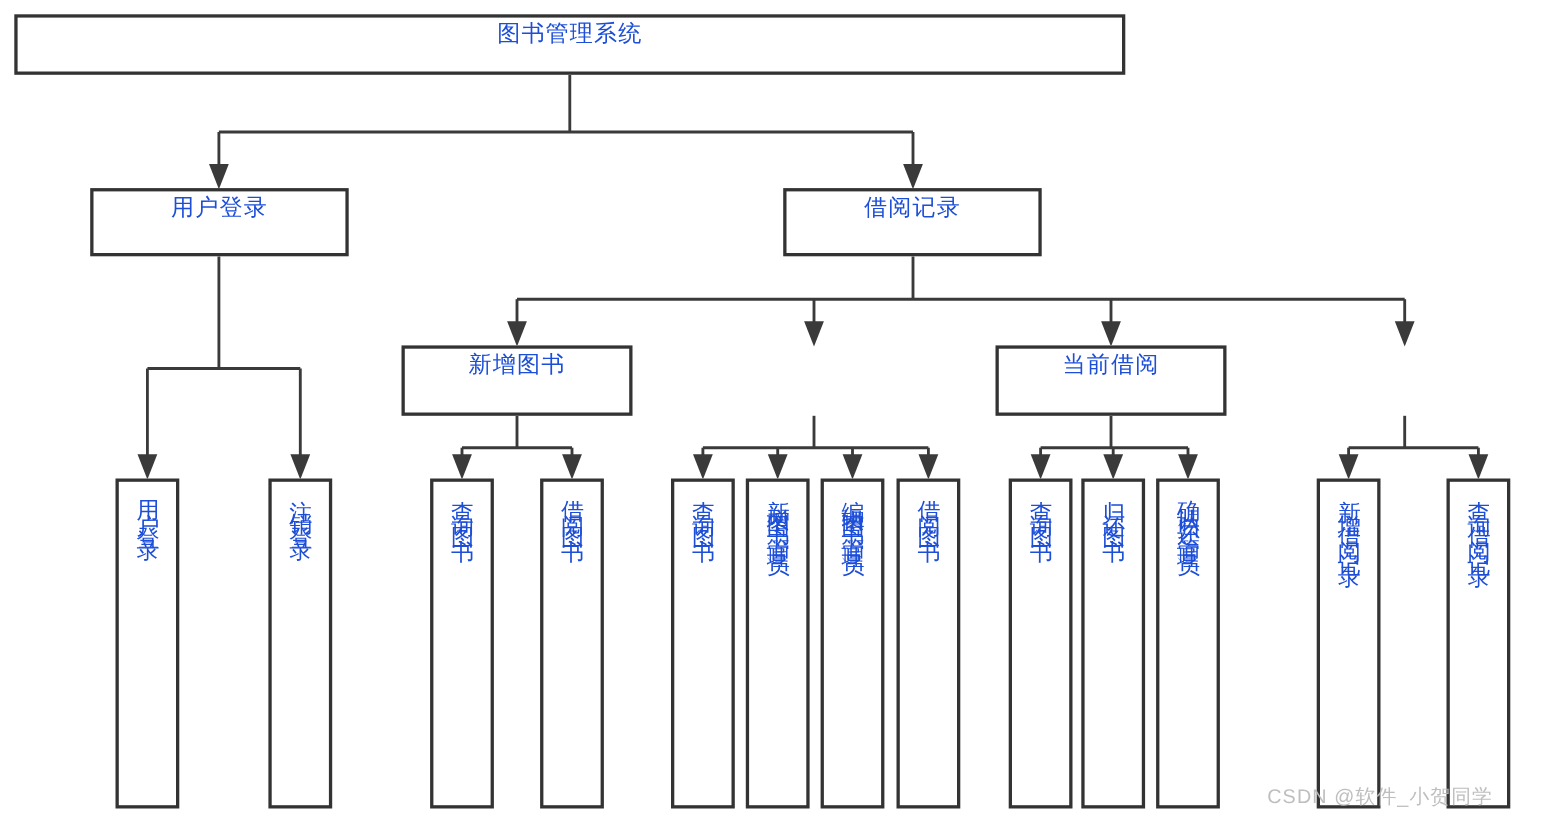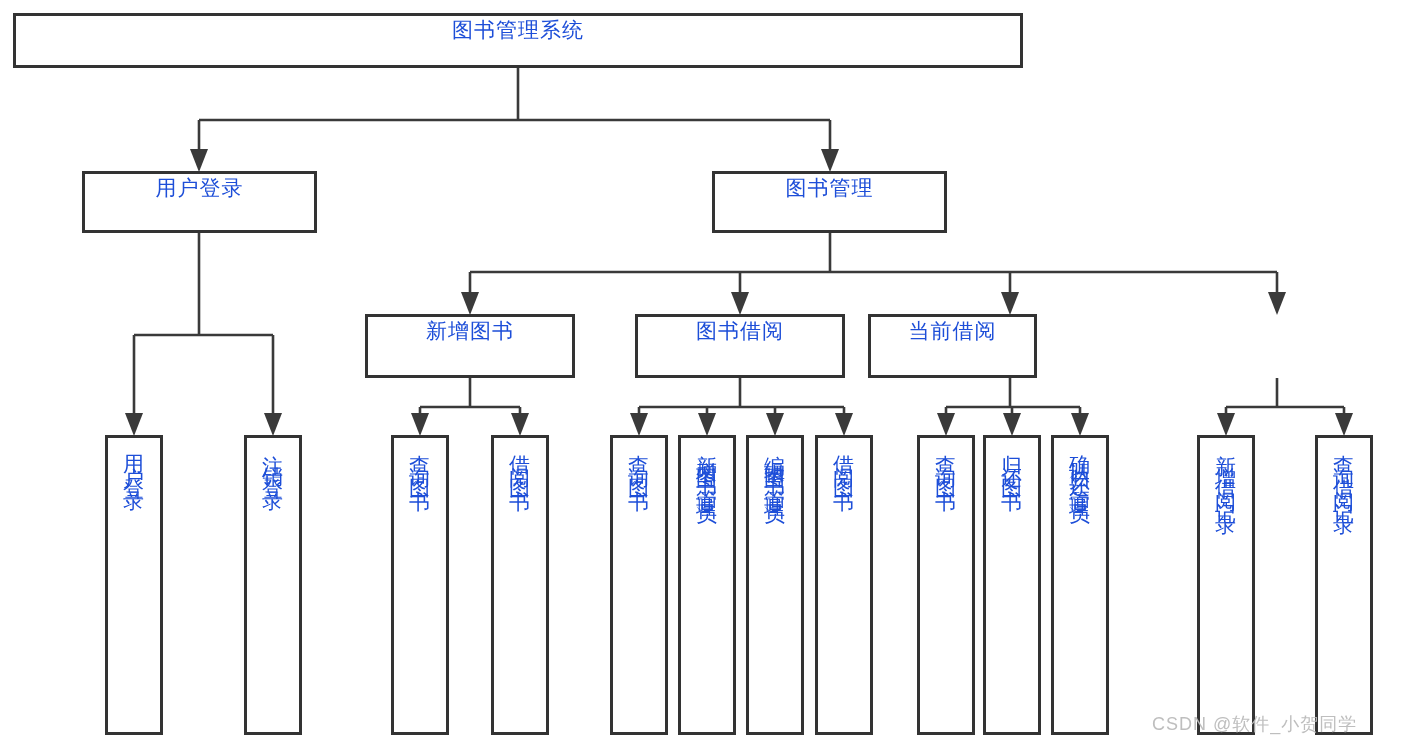--- a/index.html
+++ b/index.html
@@ -131,30 +131,27 @@
   </svg>
 
   <div class="box" style="left:13px; top:13px; width:1010px; height:55px; border-width:3px;">
     <span>图书管理系统</span>
   </div>
 
   <div class="box" style="left:82px; top:171px; width:235px; height:62px;">
     <span>用户登录</span>
   </div>
   <div class="box" style="left:712px; top:171px; width:235px; height:62px;">
-    <span>图书管理</span>
+    <span>借阅记录</span>
   </div>
 
   <div class="box" style="left:365px; top:314px; width:210px; height:64px;">
     <span>新增图书</span>
   </div>
-  <div class="box" style="left:635px; top:314px; width:210px; height:64px;">
-    <span>图书借阅</span>
-  </div>
-  <div class="box" style="left:868px; top:314px; width:169px; height:64px;">
+  <div class="box" style="left:905px; top:314px; width:210px; height:64px;">
     <span>当前借阅</span>
   </div>
 
   <div class="box vbox" style="left:105px;">
     <span class="vtext">用户登录</span>
   </div>
   <div class="box vbox" style="left:244px;">
     <span class="vtext">注销登录</span>
   </div>
 

